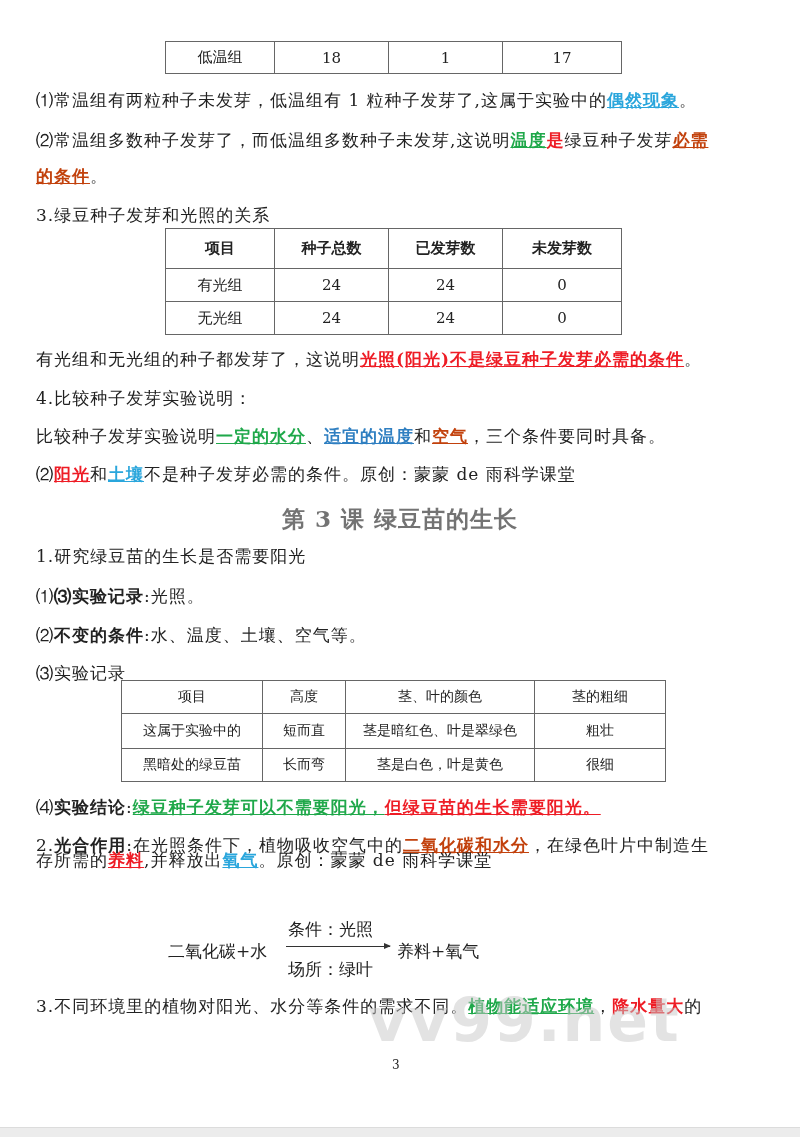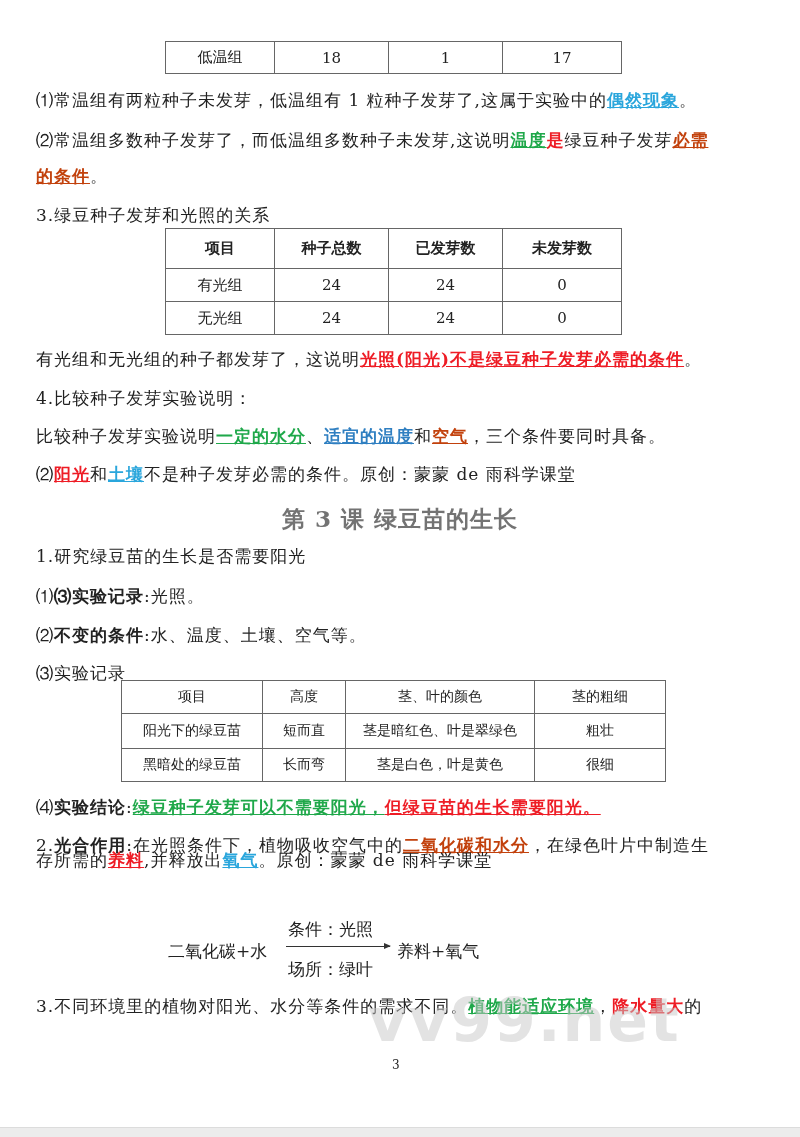--- a/index.html
+++ b/index.html
@@ -108,21 +108,21 @@
 
   <table class="grid" style="left:121px; top:680px; width:545px; font-size:14px;">
     <tbody>
         <tr style="height:33px;">
       <td style="width:140px;">项目</td>
       <td style="width:82px;">高度</td>
       <td style="width:188px;">茎、叶的颜色</td>
       <td>茎的粗细</td>
     </tr>
     <tr style="height:35px;">
-      <td>阳光下的绿豆苗</td>
+      <td>这属于实验中的</td>
       <td>短而直</td>
       <td>茎是暗红色、叶是翠绿色</td>
       <td>粗壮</td>
     </tr>
     <tr style="height:33px;">
       <td>黑暗处的绿豆苗</td>
       <td>长而弯</td>
       <td>茎是白色，叶是黄色</td>
       <td>很细</td>
     </tr>

